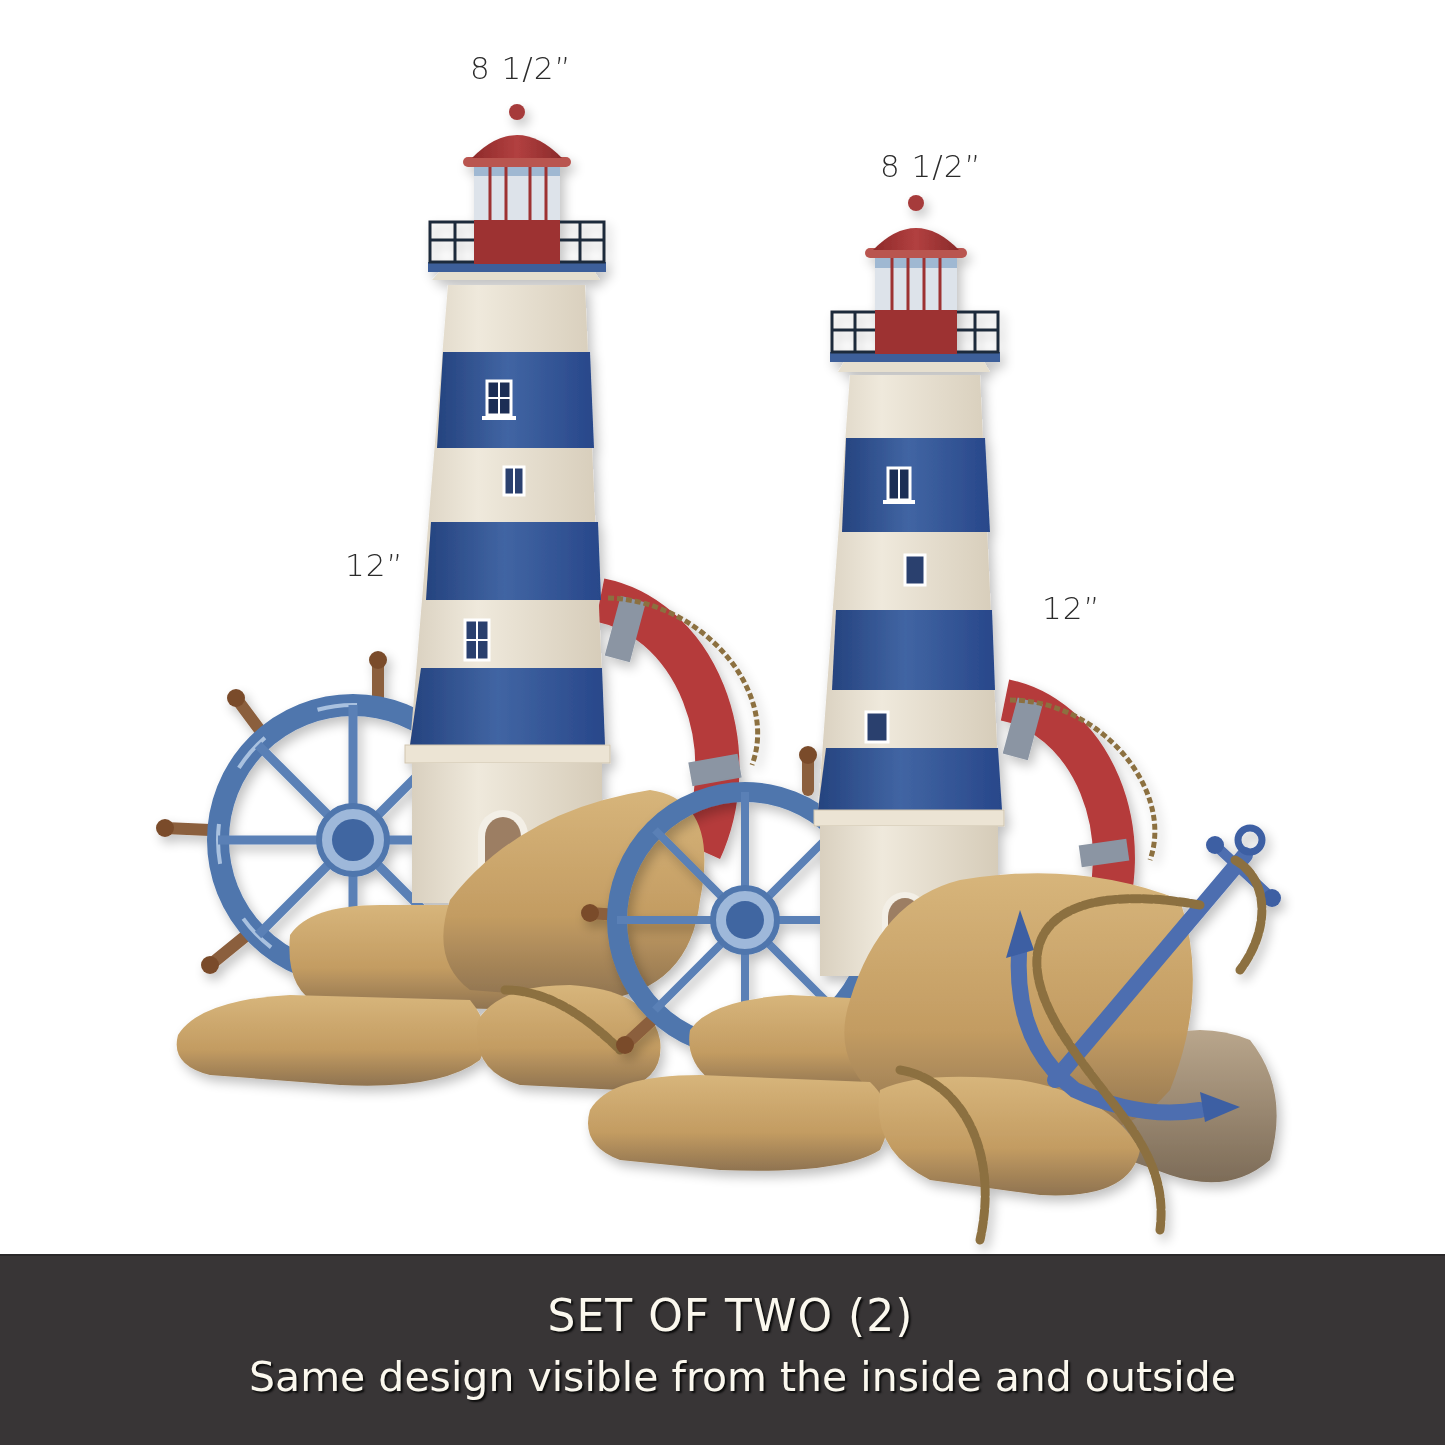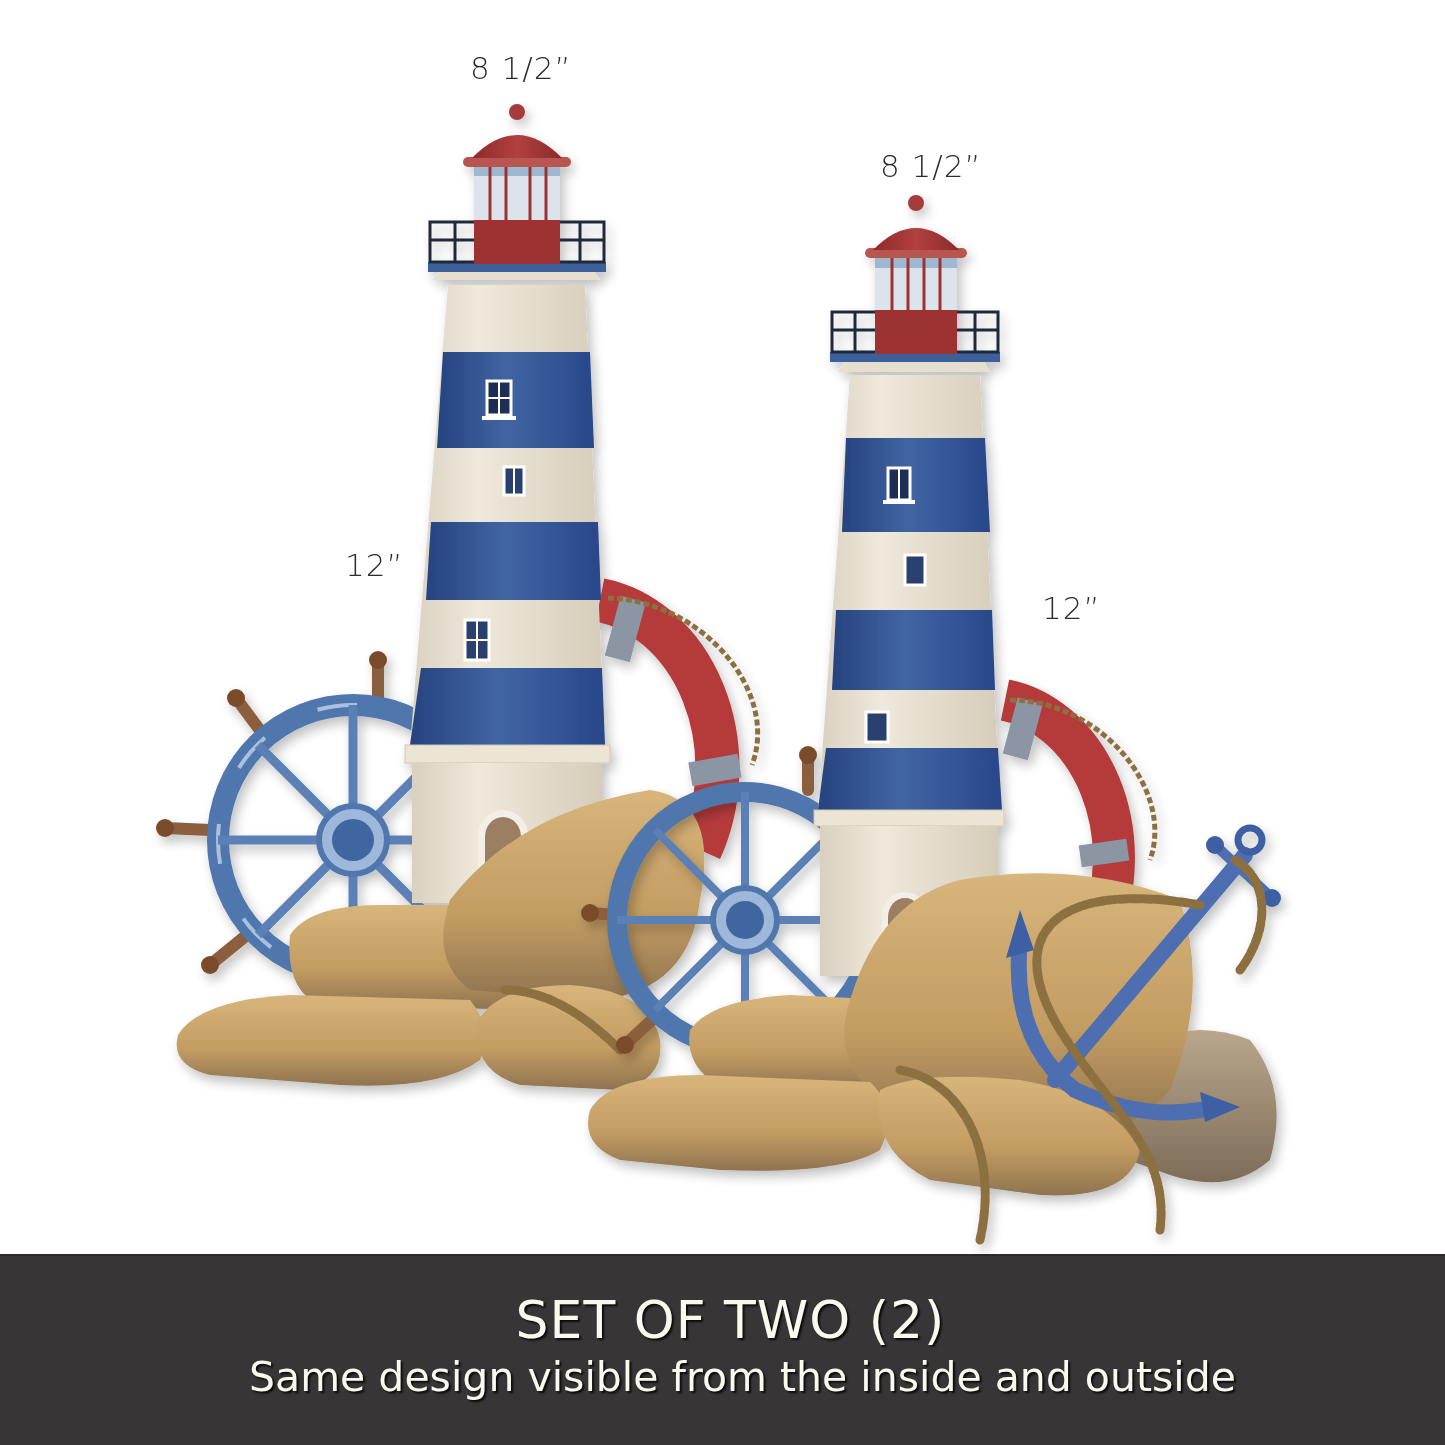--- a/index.html
+++ b/index.html
@@ -21,21 +21,21 @@
   }
   .banner {
     position: absolute; left: 0; top: 1254px; width: 1445px; height: 191px;
     background: #383536;
     border-top: 2px solid #2a2829;
     text-align: center;
   }
   .banner-title {
     position: absolute; left: 16px; right: 0; top: 34px;
     font-family: "DejaVu Sans", sans-serif;
-    font-size: 52px; color: #fbf8ee;
+    font-size: 44px; color: #fbf8ee;
     letter-spacing: 1px;
     text-shadow: 2px 2px 2px #0c0c0c;
   }
   .banner-subtitle {
     position: absolute; left: 0; right: 0; top: 97px;
     font-family: "DejaVu Sans", sans-serif;
     font-size: 41px; color: #fbf8ee;
     text-shadow: 2px 2px 2px #0c0c0c;
     padding-left: 40px;
   }

